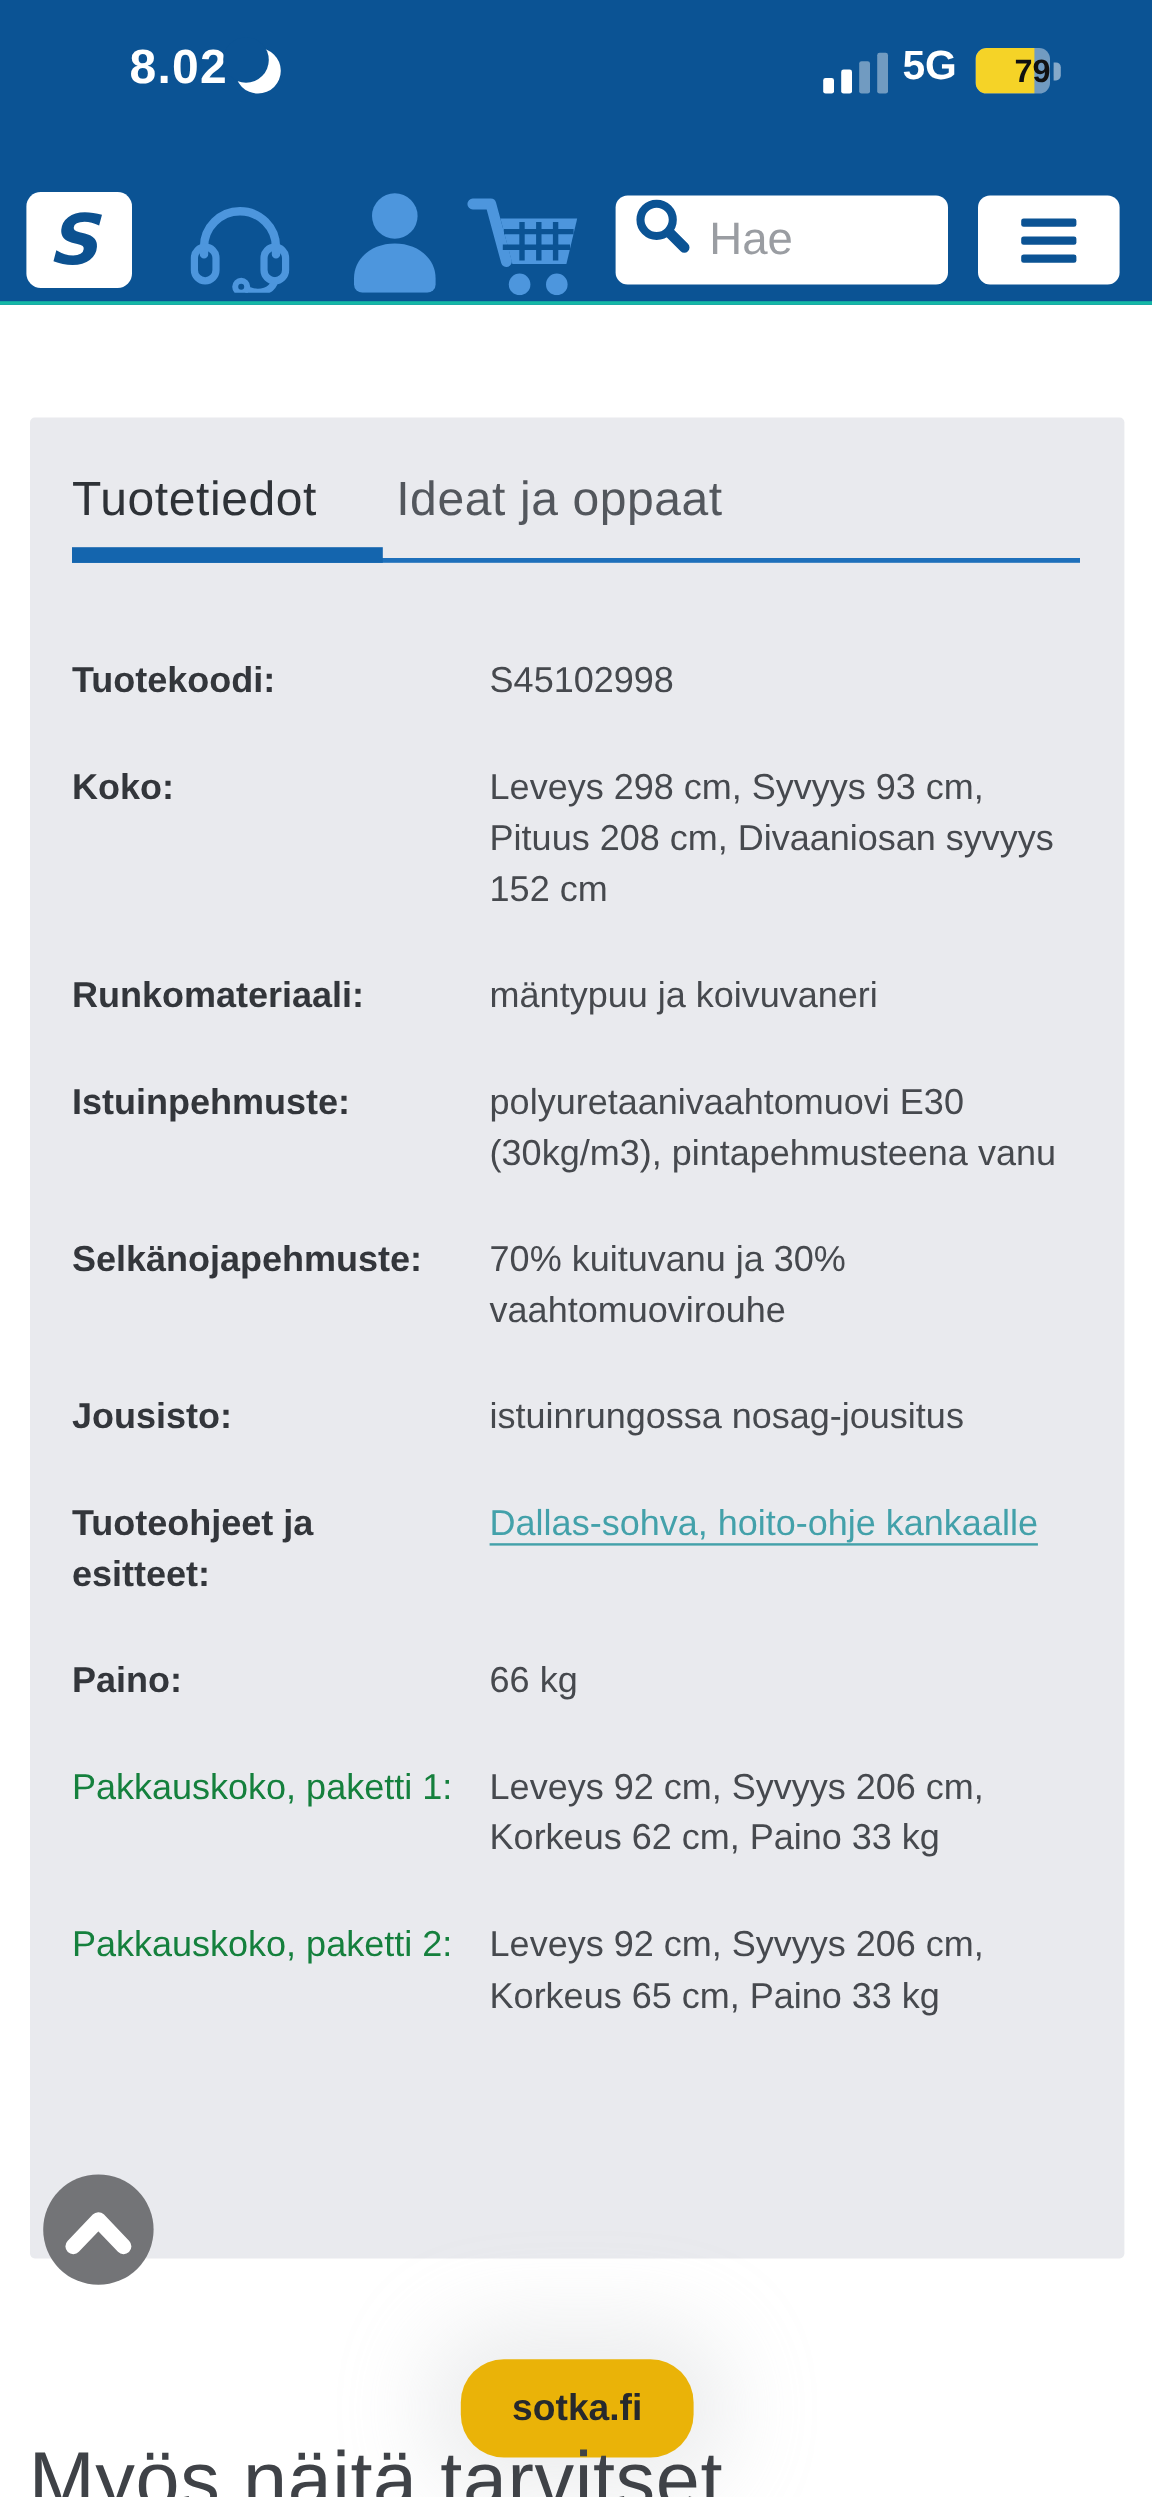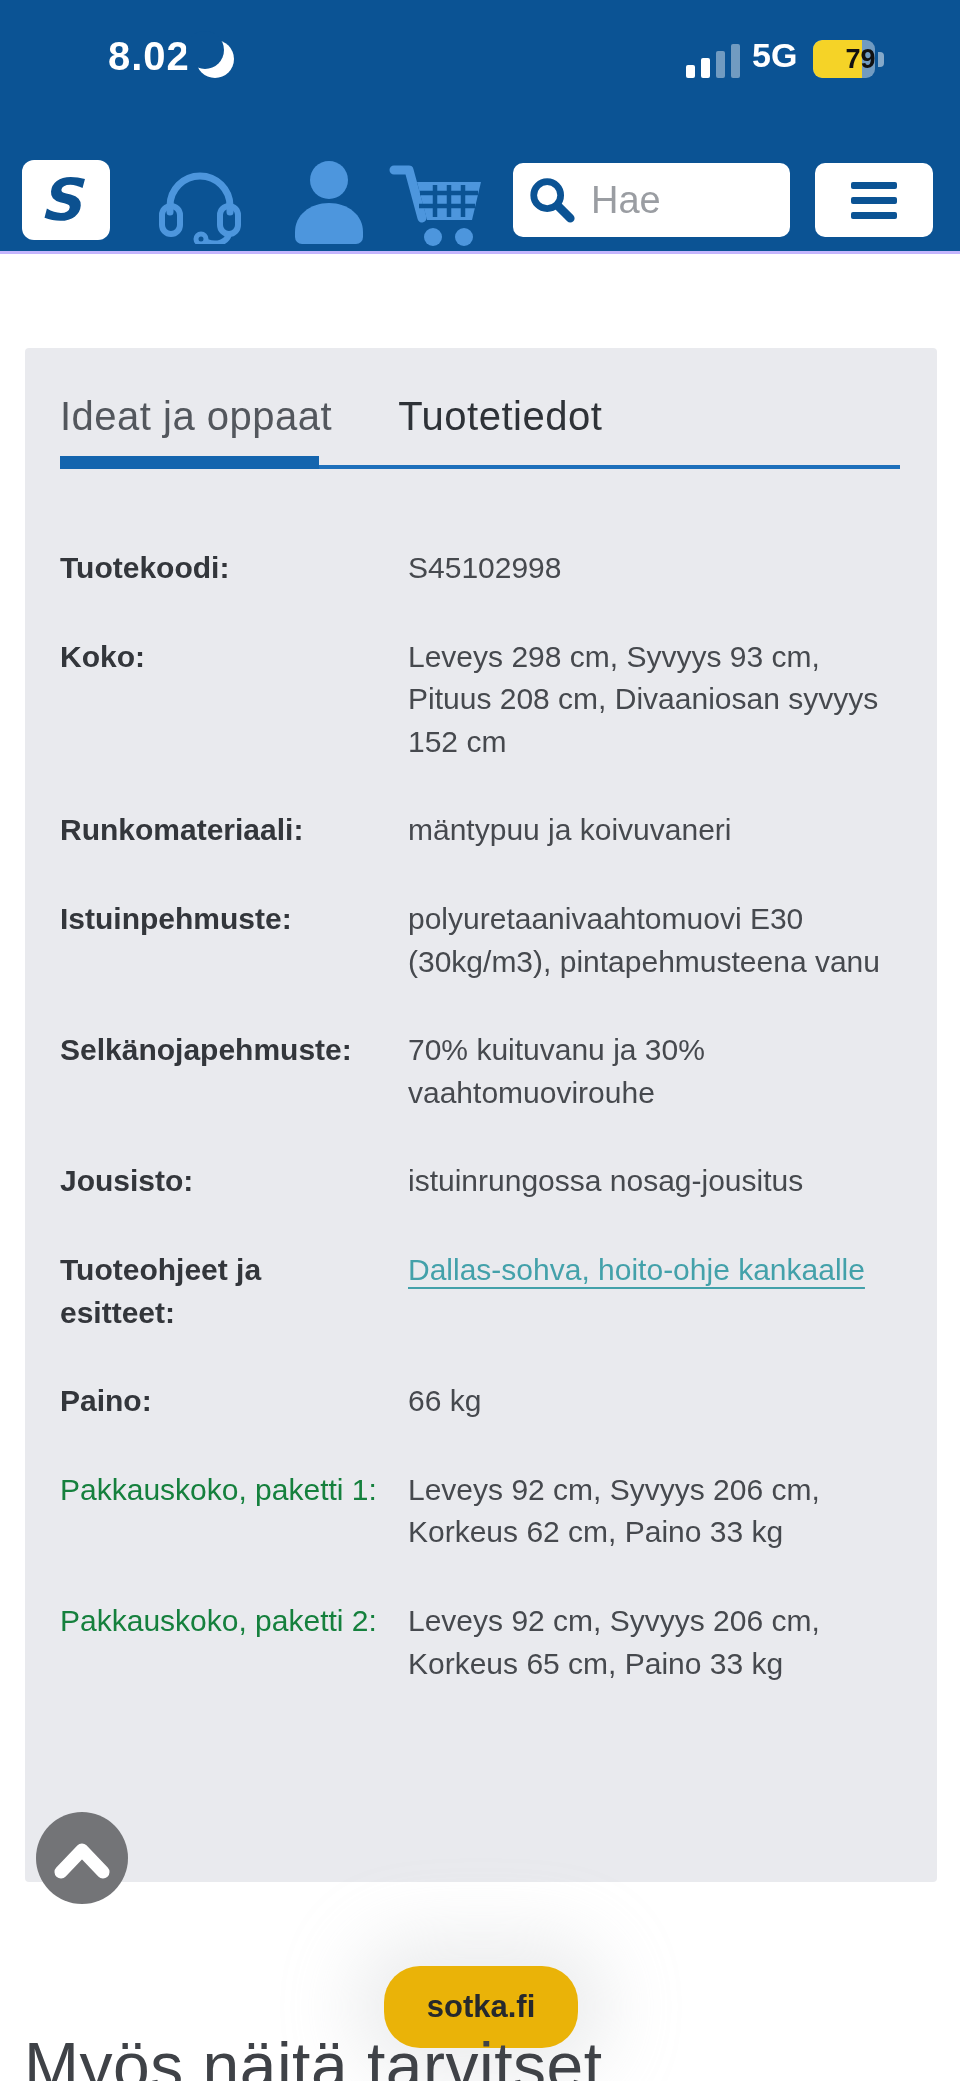--- a/index.html
+++ b/index.html
@@ -4,21 +4,21 @@
 <style>
   html,body{margin:0;padding:0;}
   body{
     width:960px;height:2081px;position:relative;overflow:hidden;
     background:#ffffff;font-family:"Liberation Sans",sans-serif;
     -webkit-font-smoothing:antialiased;
   }
   
   .app-header{
     position:absolute;left:0;top:0;width:960px;height:254px;
-    background:#0b5394;border-bottom:3px solid #c4b5fd;box-sizing:border-box;
+    background:#0b5394;border-bottom:3px solid #14b8a6;box-sizing:border-box;
   }
   .status-bar{position:absolute;left:0;top:28px;width:960px;height:64px;color:#fff;}
   .time{position:absolute;left:108px;top:6px;font-size:40px;font-weight:bold;letter-spacing:1px;}
   .moon{position:absolute;left:196px;top:12px;width:38px;height:38px;border-radius:50%;background:#fff;}
   .moon::after{content:"";position:absolute;left:-10px;top:-9px;width:38px;height:38px;border-radius:50%;background:#0b5394;}
   .signal{position:absolute;left:686px;top:14px;display:flex;align-items:flex-end;gap:6px;height:36px;}
   .sbar{width:9px;border-radius:2px;background:#fff;}
   .sbar.b1{height:13px}.sbar.b2{height:20px}
   .sbar.b3{height:27px;background:rgba(255,255,255,0.42)}
   .sbar.b4{height:34px;background:rgba(255,255,255,0.42)}
@@ -30,21 +30,21 @@
   .battery-nub{position:absolute;left:878px;top:24px;width:6px;height:15px;border-radius:0 4px 4px 0;background:rgba(255,255,255,0.5);}
   
   .logo-box{position:absolute;left:22px;top:160px;width:88px;height:80px;background:#fff;border-radius:12px;
     display:flex;align-items:center;justify-content:center;}
   .logo-s{font-family:"DejaVu Sans",sans-serif;font-weight:bold;font-style:italic;font-size:58px;color:#0c5190;transform:skewX(-4deg);line-height:1;}
   .icon-btn{position:absolute;background:none;border:none;padding:0;cursor:pointer;}
   .icon-headset{left:148px;top:162px;width:104px;height:82px;}
   .icon-person{left:290px;top:160px;width:78px;height:84px;}
   .icon-cart{left:388px;top:160px;width:96px;height:86px;}
   .search-box{position:absolute;left:513px;top:163px;width:277px;height:74px;background:#fff;border-radius:10px;
-    display:flex;align-items:center;padding:0 14px;box-sizing:border-box;gap:12px;}
+    display:flex;padding:0 14px;box-sizing:border-box;gap:12px;}
   .search-input{border:none;outline:none;width:150px;font-size:38px;color:#333;font-family:"Liberation Sans",sans-serif;background:transparent;}
   .search-input::placeholder{color:#9a9da2;}
   .menu-btn{position:absolute;left:815px;top:163px;width:118px;height:74px;background:#fff;border:none;border-radius:10px;
     display:flex;flex-direction:column;align-items:center;justify-content:center;gap:8px;cursor:pointer;}
   .menu-bar{width:46px;height:7px;border-radius:2px;background:#0b5394;}
   
   .product-card{
     position:absolute;left:25px;top:348px;width:912px;height:1534px;background:#e9eaee;border-radius:4px;
     padding:46px 37px 0 35px;box-sizing:border-box;overflow:hidden;
   }
@@ -137,22 +137,22 @@
   <button class="menu-btn">
     <span class="menu-bar"></span>
     <span class="menu-bar"></span>
     <span class="menu-bar"></span>
   </button>
 </header>
 
 <section class="product-card">
   <div class="tabs">
     <div class="tab-row">
+      <button class="tab active">Tuotetiedot</button>
       <button class="tab inactive">Ideat ja oppaat</button>
-      <button class="tab active">Tuotetiedot</button>
     </div>
     <span class="tab-underline"></span>
     <span class="tab-underline-active"></span>
   </div>
 
   <div class="spec-table">
       <div class="spec-row">
         <div class="spec-label">Tuotekoodi:</div>
         <div class="spec-value">S45102998</div>
       </div>

